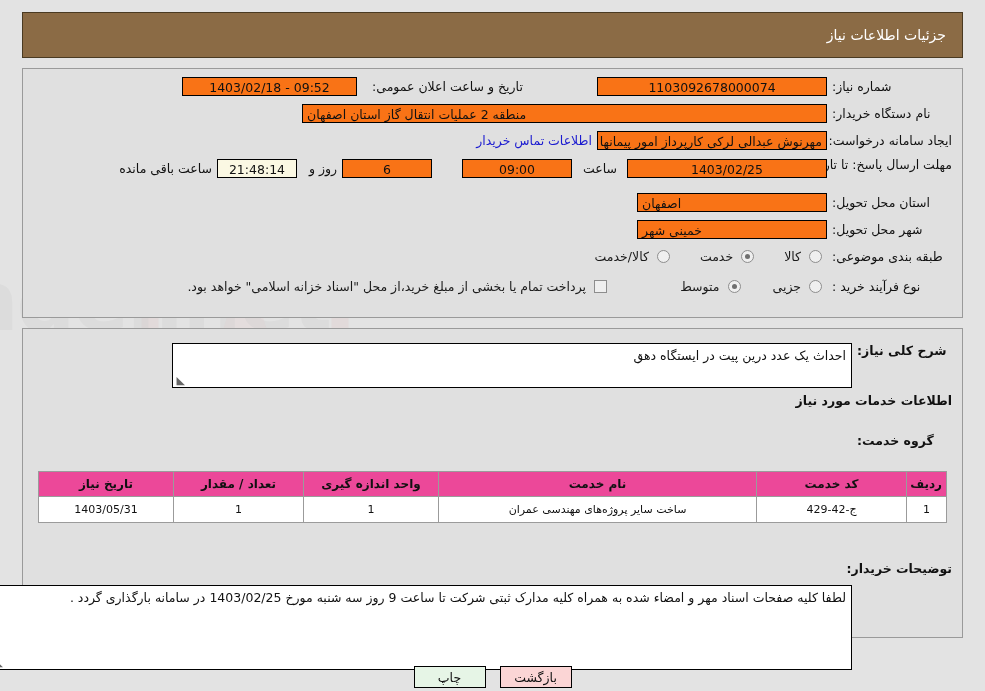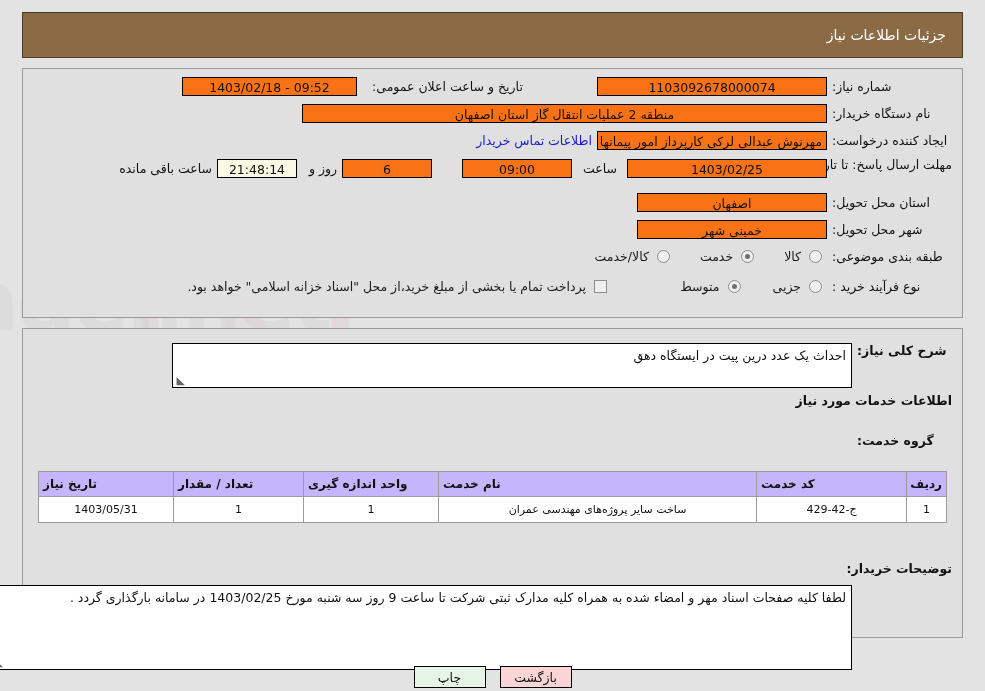--- a/index.html
+++ b/index.html
@@ -45,21 +45,21 @@
     white-space:nowrap;padding-left:6px;
   }
   .lbl.b{font-weight:bold;}
   .fld{
     background:#f97316;border:1px solid #000000;
     height:19px;line-height:19px;
     font-size:12.5px;color:#111;
     padding:0 4px;box-sizing:border-box;
     text-align:center;overflow:hidden;white-space:nowrap;
   }
-  .fld.rtlTxt{text-align:center;}
+  .fld.rtlTxt{text-align:left;}
   .fld.cream{background:#fbf8e3;}
 
   
   .abs{position:absolute;}
 
   
   .radio{
     width:13px;height:13px;border-radius:50%;
     border:1px solid #8d8d8d;background:#efefef;
     display:inline-block;vertical-align:middle;
@@ -91,23 +91,23 @@
 
   
   .sechead{font-weight:bold;font-size:12.5px;color:#111;}
 
   
   table.tbl{
     border-collapse:collapse;background:#fff;
     font-size:12px;table-layout:fixed;
   }
   table.tbl th{
-    background:#c4b5fd;border:1px solid #9b9b9b;
+    background:#ec4899;border:1px solid #9b9b9b;
     font-weight:bold;font-size:12px;color:#111;
-    height:24px;padding:0 4px;text-align:left;
+    height:24px;padding:0 4px;text-align:center;
   }
   table.tbl td{
     border:1px solid #9b9b9b;background:#fff;
     height:25px;padding:0 6px;text-align:center;color:#111;font-size:11px;
   }
 
   
   .btnbar{
     position:absolute;left:0;right:0;top:648px;
     display:flex;justify-content:center;gap:14px;
@@ -147,21 +147,21 @@
 
     <span class="lbl abs" style="top:10px;right:10px;width:120px;">شماره نیاز:</span>
     <div class="fld abs" style="top:8px;right:135px;width:230px;">1103092678000074</div>
 
     <span class="lbl abs" style="top:10px;right:400px;width:190px;text-align:left;">تاریخ و ساعت اعلان عمومی:</span>
     <div class="fld abs" style="top:8px;right:605px;width:175px;">09:52 - 1403/02/18</div>
 
     <span class="lbl abs" style="top:37px;right:10px;width:120px;">نام دستگاه خریدار:</span>
     <div class="fld rtlTxt abs" style="top:35px;right:135px;width:525px;">منطقه 2 عملیات انتقال گاز استان اصفهان</div>
 
-    <span class="lbl abs" style="top:64px;right:10px;width:120px;">ایجاد کننده درخواست:</span>
+    <span class="lbl abs" style="top:64px;right:10px;width:120px;">ایجاد سامانه درخواست:</span>
     <div class="fld rtlTxt abs" style="top:62px;right:135px;width:230px;">مهرنوش عبدالی لرکی کارپرداز امور پیمانها منطقه 2 عملیات انتقال گاز استان اصفهان</div>
     <span class="link abs" style="top:64px;right:370px;">اطلاعات تماس خریدار</span>
 
     <span class="lbl abs" style="top:88px;right:10px;width:120px;line-height:15px;">مهلت ارسال پاسخ: تا تاریخ:</span>
     <div class="fld abs" style="top:90px;right:135px;width:200px;">1403/02/25</div>
     <span class="lbl abs" style="top:92px;right:345px;">ساعت</span>
     <div class="fld abs" style="top:90px;right:390px;width:110px;">09:00</div>
     <div class="fld abs" style="top:90px;right:530px;width:90px;">6</div>
     <span class="lbl abs" style="top:92px;right:625px;">روز و</span>
     <div class="fld cream abs" style="top:90px;right:665px;width:80px;">21:48:14</div>

